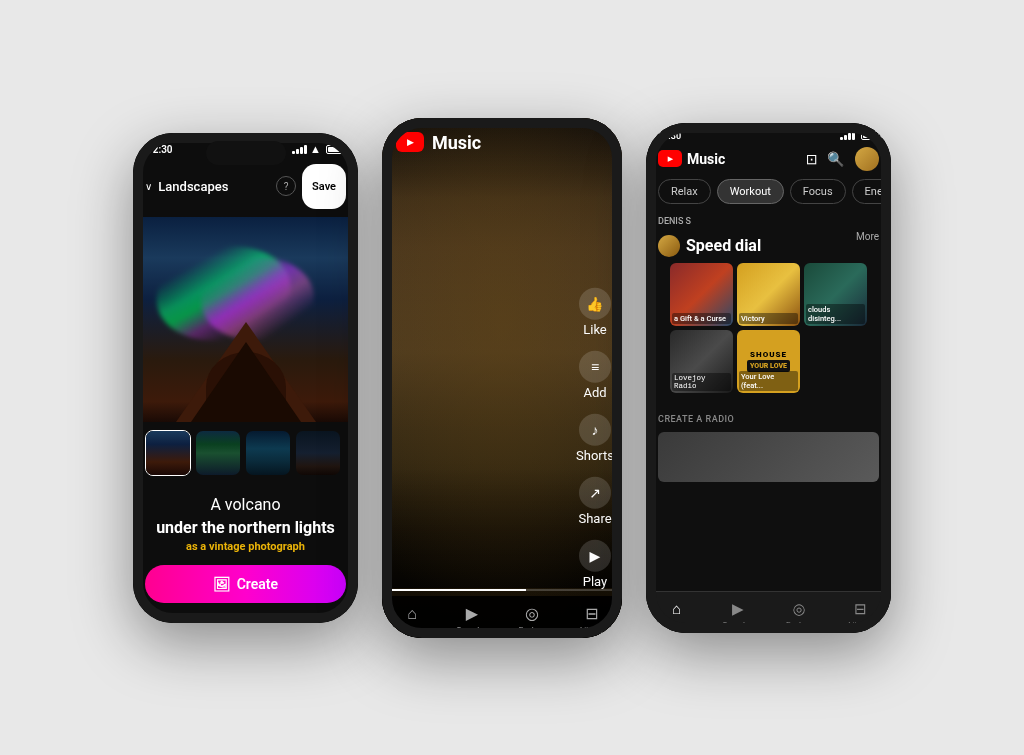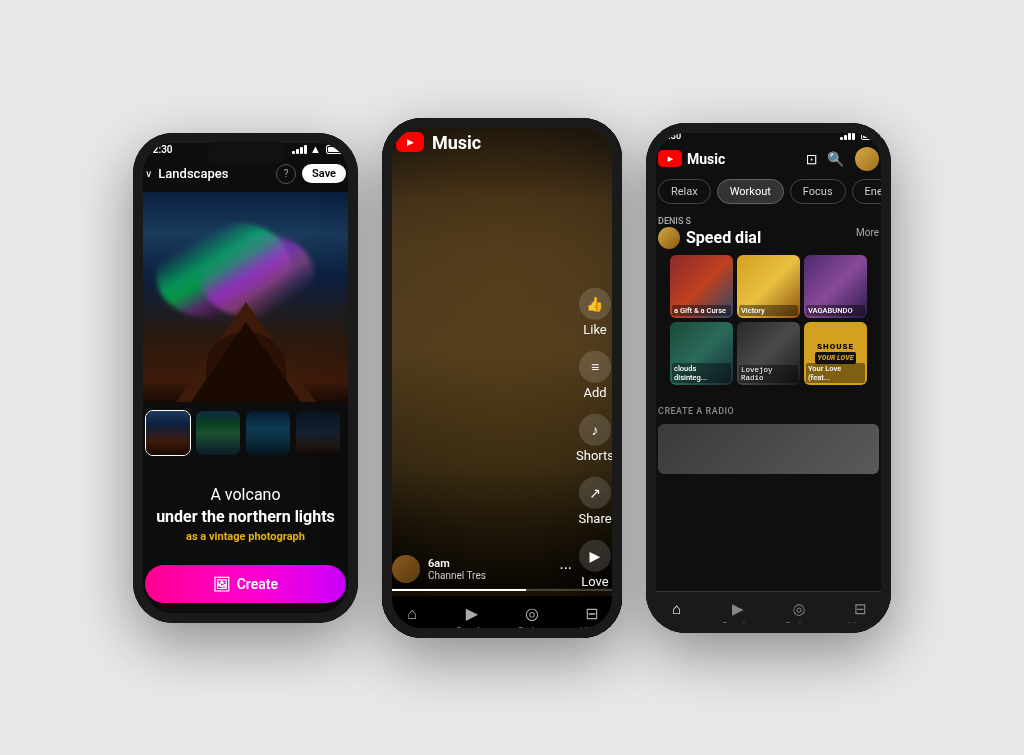--- a/index.html
+++ b/index.html
@@ -112,21 +112,21 @@
       color: #aaa;
       display: flex;
       align-items: center;
       justify-content: center;
       font-size: 10px;
     }
     .p1-topbar .save-btn {
       background: white;
       color: black;
       border-radius: 14px;
-      padding: 3px 10px;
+      padding: 16px 10px;
       font-size: 11px;
       font-weight: 600;
     }
     .p1-main-image {
       width: 100%;
       height: 210px;
       position: relative;
       overflow: hidden;
     }
     .p1-main-image .bg-grad {
@@ -816,32 +816,24 @@
             <div class="p2-action">
               <div class="p2-action-icon">♪</div>
               <span class="p2-action-label">Shorts</span>
             </div>
             <div class="p2-action">
               <div class="p2-action-icon">↗</div>
               <span class="p2-action-label">Share</span>
             </div>
             <div class="p2-action">
               <div class="p2-action-icon">▶</div>
-              <span class="p2-action-label">Love</span>
-            </div>
-          </div>
-
-          <div class="p2-bottom-info">
-            <div class="p2-avatar"></div>
-            <div class="p2-track-info">
-              <div class="p2-track-name">6am</div>
-              <div class="p2-track-artist">Channel Tres</div>
-            </div>
-            <span class="p2-dots">···</span>
-          </div>
+              <span class="p2-action-label">Play</span>
+            </div>
+          </div>
+
 
           <div class="p2-progress-bar">
             <div class="p2-progress-fill"></div>
           </div>
 
           <div class="p2-navbar">
             <div class="p2-nav-item">
               <span class="p2-nav-icon">⌂</span>
               <span class="p2-nav-label">Home</span>
             </div>
@@ -897,50 +889,47 @@
 
         <div class="p3-chips">
           <div class="p3-chip">Relax</div>
           <div class="p3-chip active">Workout</div>
           <div class="p3-chip">Focus</div>
           <div class="p3-chip">Energize</div>
         </div>
 
         <div class="p3-section">
           <div class="p3-section-header">
-            <div style="display:flex;flex-direction:column;gap:1px;">
+            <div style="display:flex;flex-direction:column;gap:9px;">
               <span class="p3-user-name">DENIS S</span>
               <div style="display:flex;align-items:center;gap:6px;">
                 <div class="p3-user-avatar"></div>
                 <span class="p3-section-title">Speed dial</span>
               </div>
             </div>
             <span class="p3-more">More</span>
           </div>
 
           <div class="p3-grid">
             <div class="p3-grid-item art-gift">
               <span class="p3-grid-label">a Gift &amp; a Curse</span>
             </div>
             <div class="p3-grid-item art-victory">
               <span class="p3-grid-label">Victory</span>
             </div>
-            <div class="p3-grid-item art-vagabundo">
-              <span class="p3-grid-label">VAGABUNDO</span>
-            </div>
             <div class="p3-grid-item art-clouds">
               <span class="p3-grid-label">clouds disinteg...</span>
             </div>
             <div class="p3-grid-item art-lovejoy">
               <span class="p3-grid-label">Lovejoy Radio</span>
             </div>
             <div class="p3-grid-item" style="background:#d4a020;">
               <div class="art-yourlove-overlay">
                 <span class="shouse-text">SHOUSE</span>
-                <div style="background:#111;color:#d4a020;font-size:7px;font-weight:900;padding:2px 3px;margin-top:1px;border-radius:2px;font-style:italic;">YOUR LOVE</div>
+                <div style="background:#111;color:#d4a020;font-size:7px;font-weight:900;padding:2px 3px;margin-top:1px;border-radius:2px;">YOUR LOVE</div>
               </div>
               <span class="p3-grid-label">Your Love (feat...</span>
             </div>
           </div>
         </div>
 
         <div class="p3-create-radio">
           <span class="p3-create-title">CREATE A RADIO</span>
           <div class="p3-create-thumb"></div>
         </div>

